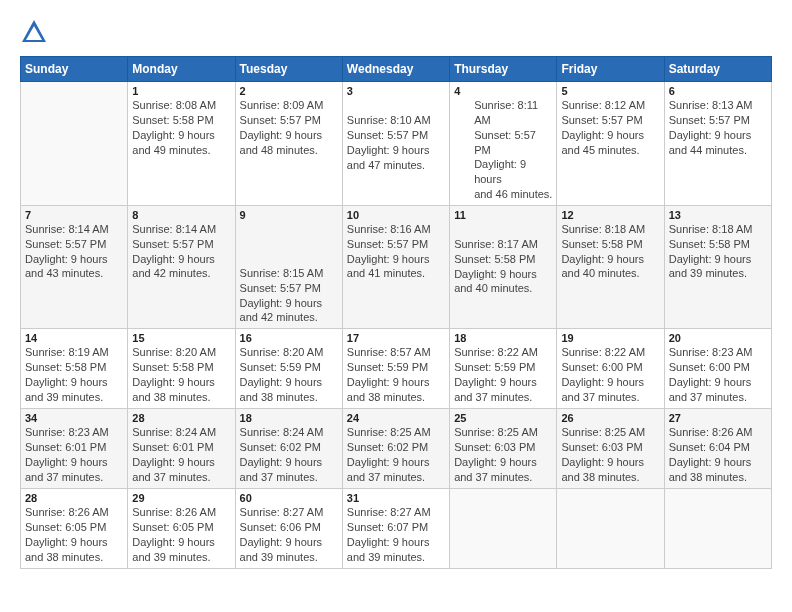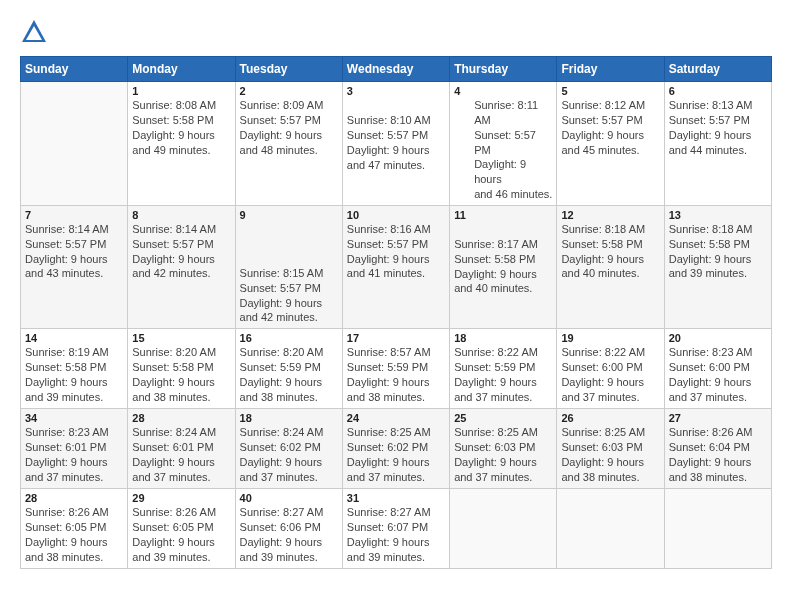--- a/index.html
+++ b/index.html
@@ -345,21 +345,21 @@
 and 38 minutes.</div>
           </td>
           <td>
             <span class="day-number">29</span>
             <div class="day-info" style="white-space: pre-line;">Sunrise: 8:26 AM
 Sunset: 6:05 PM
 Daylight: 9 hours
 and 39 minutes.</div>
           </td>
           <td>
-            <span class="day-number">40</span>
+            <span class="day-number">60</span>
             <div class="day-info" style="white-space: pre-line;">Sunrise: 8:27 AM
 Sunset: 6:06 PM
 Daylight: 9 hours
 and 39 minutes.</div>
           </td>
           <td>
             <span class="day-number">31</span>
             <div class="day-info" style="white-space: pre-line;">Sunrise: 8:27 AM
 Sunset: 6:07 PM
 Daylight: 9 hours

